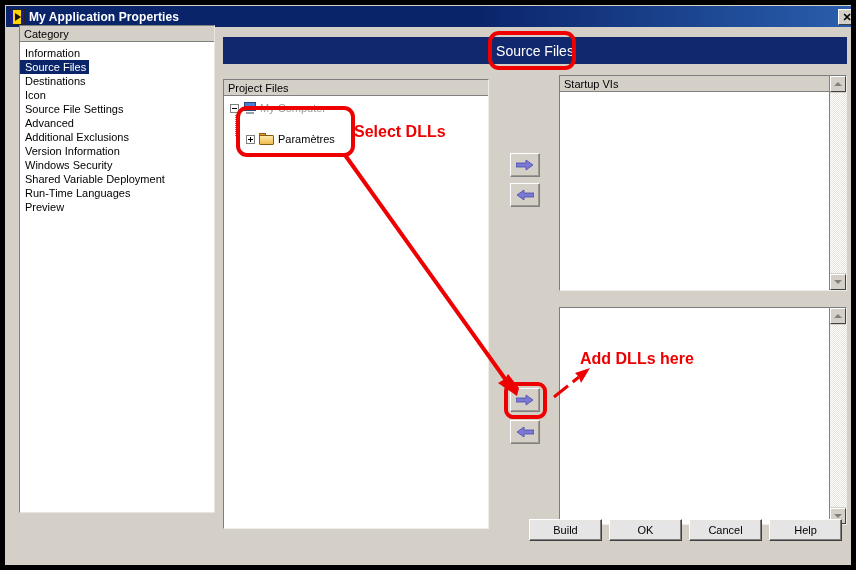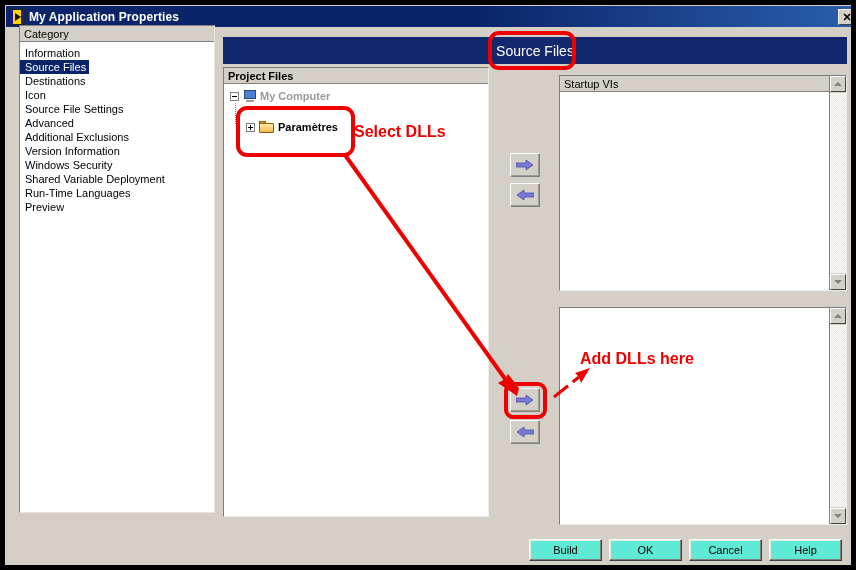--- a/index.html
+++ b/index.html
@@ -151,21 +151,21 @@
     color: #000;
     padding-left: 4px;
     line-height: 16px;
     box-sizing: border-box;
     display: flex;
     align-items: center;
     font-family: "Liberation Sans", sans-serif;
   }
   .listpanel-header .hdr-label { flex: 1 1 auto; }
 
-  #project-files { left: 218px; top: 62px; width: 266px; height: 450px; font-weight: bold; }
+  #project-files { left: 218px; top: 74px; width: 266px; height: 450px; }
   #startup-vis   { left: 554px; top: 70px; width: 288px; height: 216px; }
   #always-included { left: 554px; top: 302px; width: 288px; height: 218px; }
 
   
   .vscroll {
     position: absolute;
     right: 0; top: 0; bottom: 0;
     width: 17px;
     background: #d4d0c8;
     border-left: 1px solid #808080;
@@ -312,23 +312,23 @@
     width: 18px; height: 12px;
   }
   #btn-add-startup   { left: 505px; top: 148px; }
   #btn-remove-startup{ left: 505px; top: 178px; }
   #btn-add-included  { left: 505px; top: 383px; }
   #btn-remove-included{ left: 505px; top: 415px; }
 
   
   .dlg-btn {
     position: absolute;
-    top: 534px;
+    top: 514px;
     width: 73px; height: 22px;
-    background: #5eead4;
+    background: #e5e5e5;
     border: 1px solid;
     border-color: #ffffff #404040 #404040 #ffffff;
     box-sizing: border-box;
     font-size: 11px;
     color: #000;
     text-align: center;
     line-height: 20px;
     font-family: "Liberation Sans", sans-serif;
     box-shadow: inset -1px -1px 0 #808080, inset 1px 1px 0 #e8e5de;
     cursor: default;

